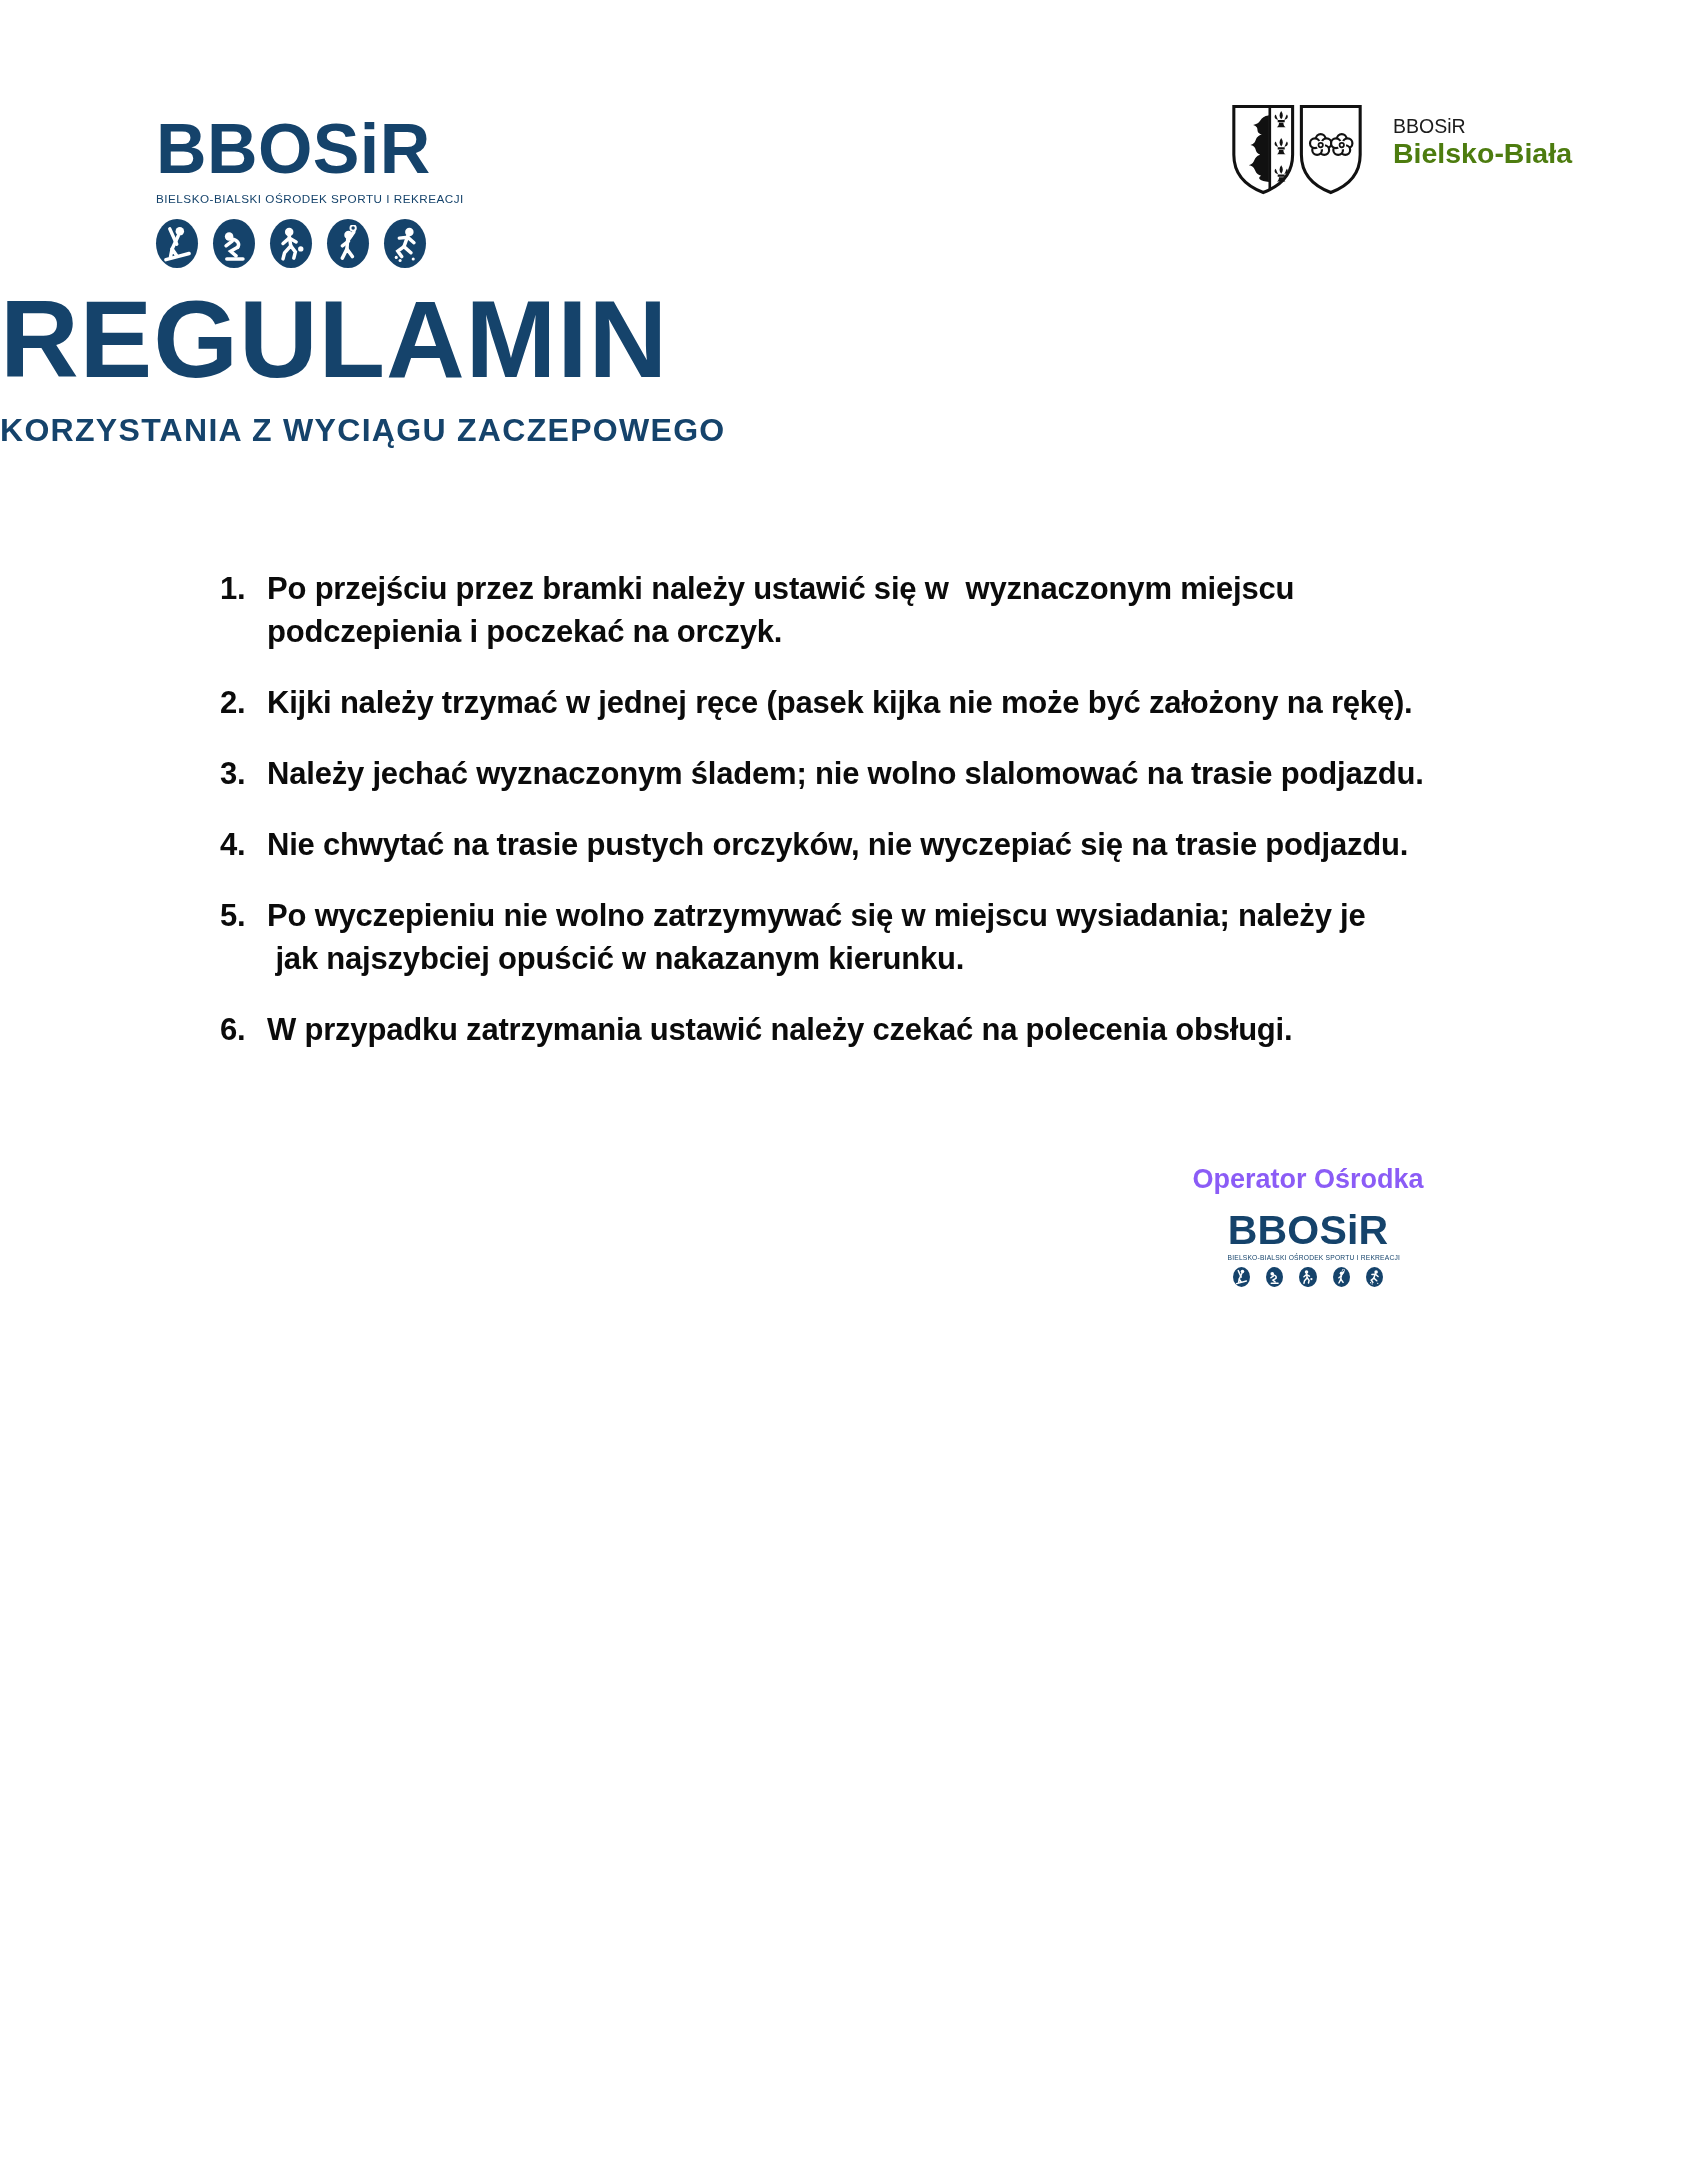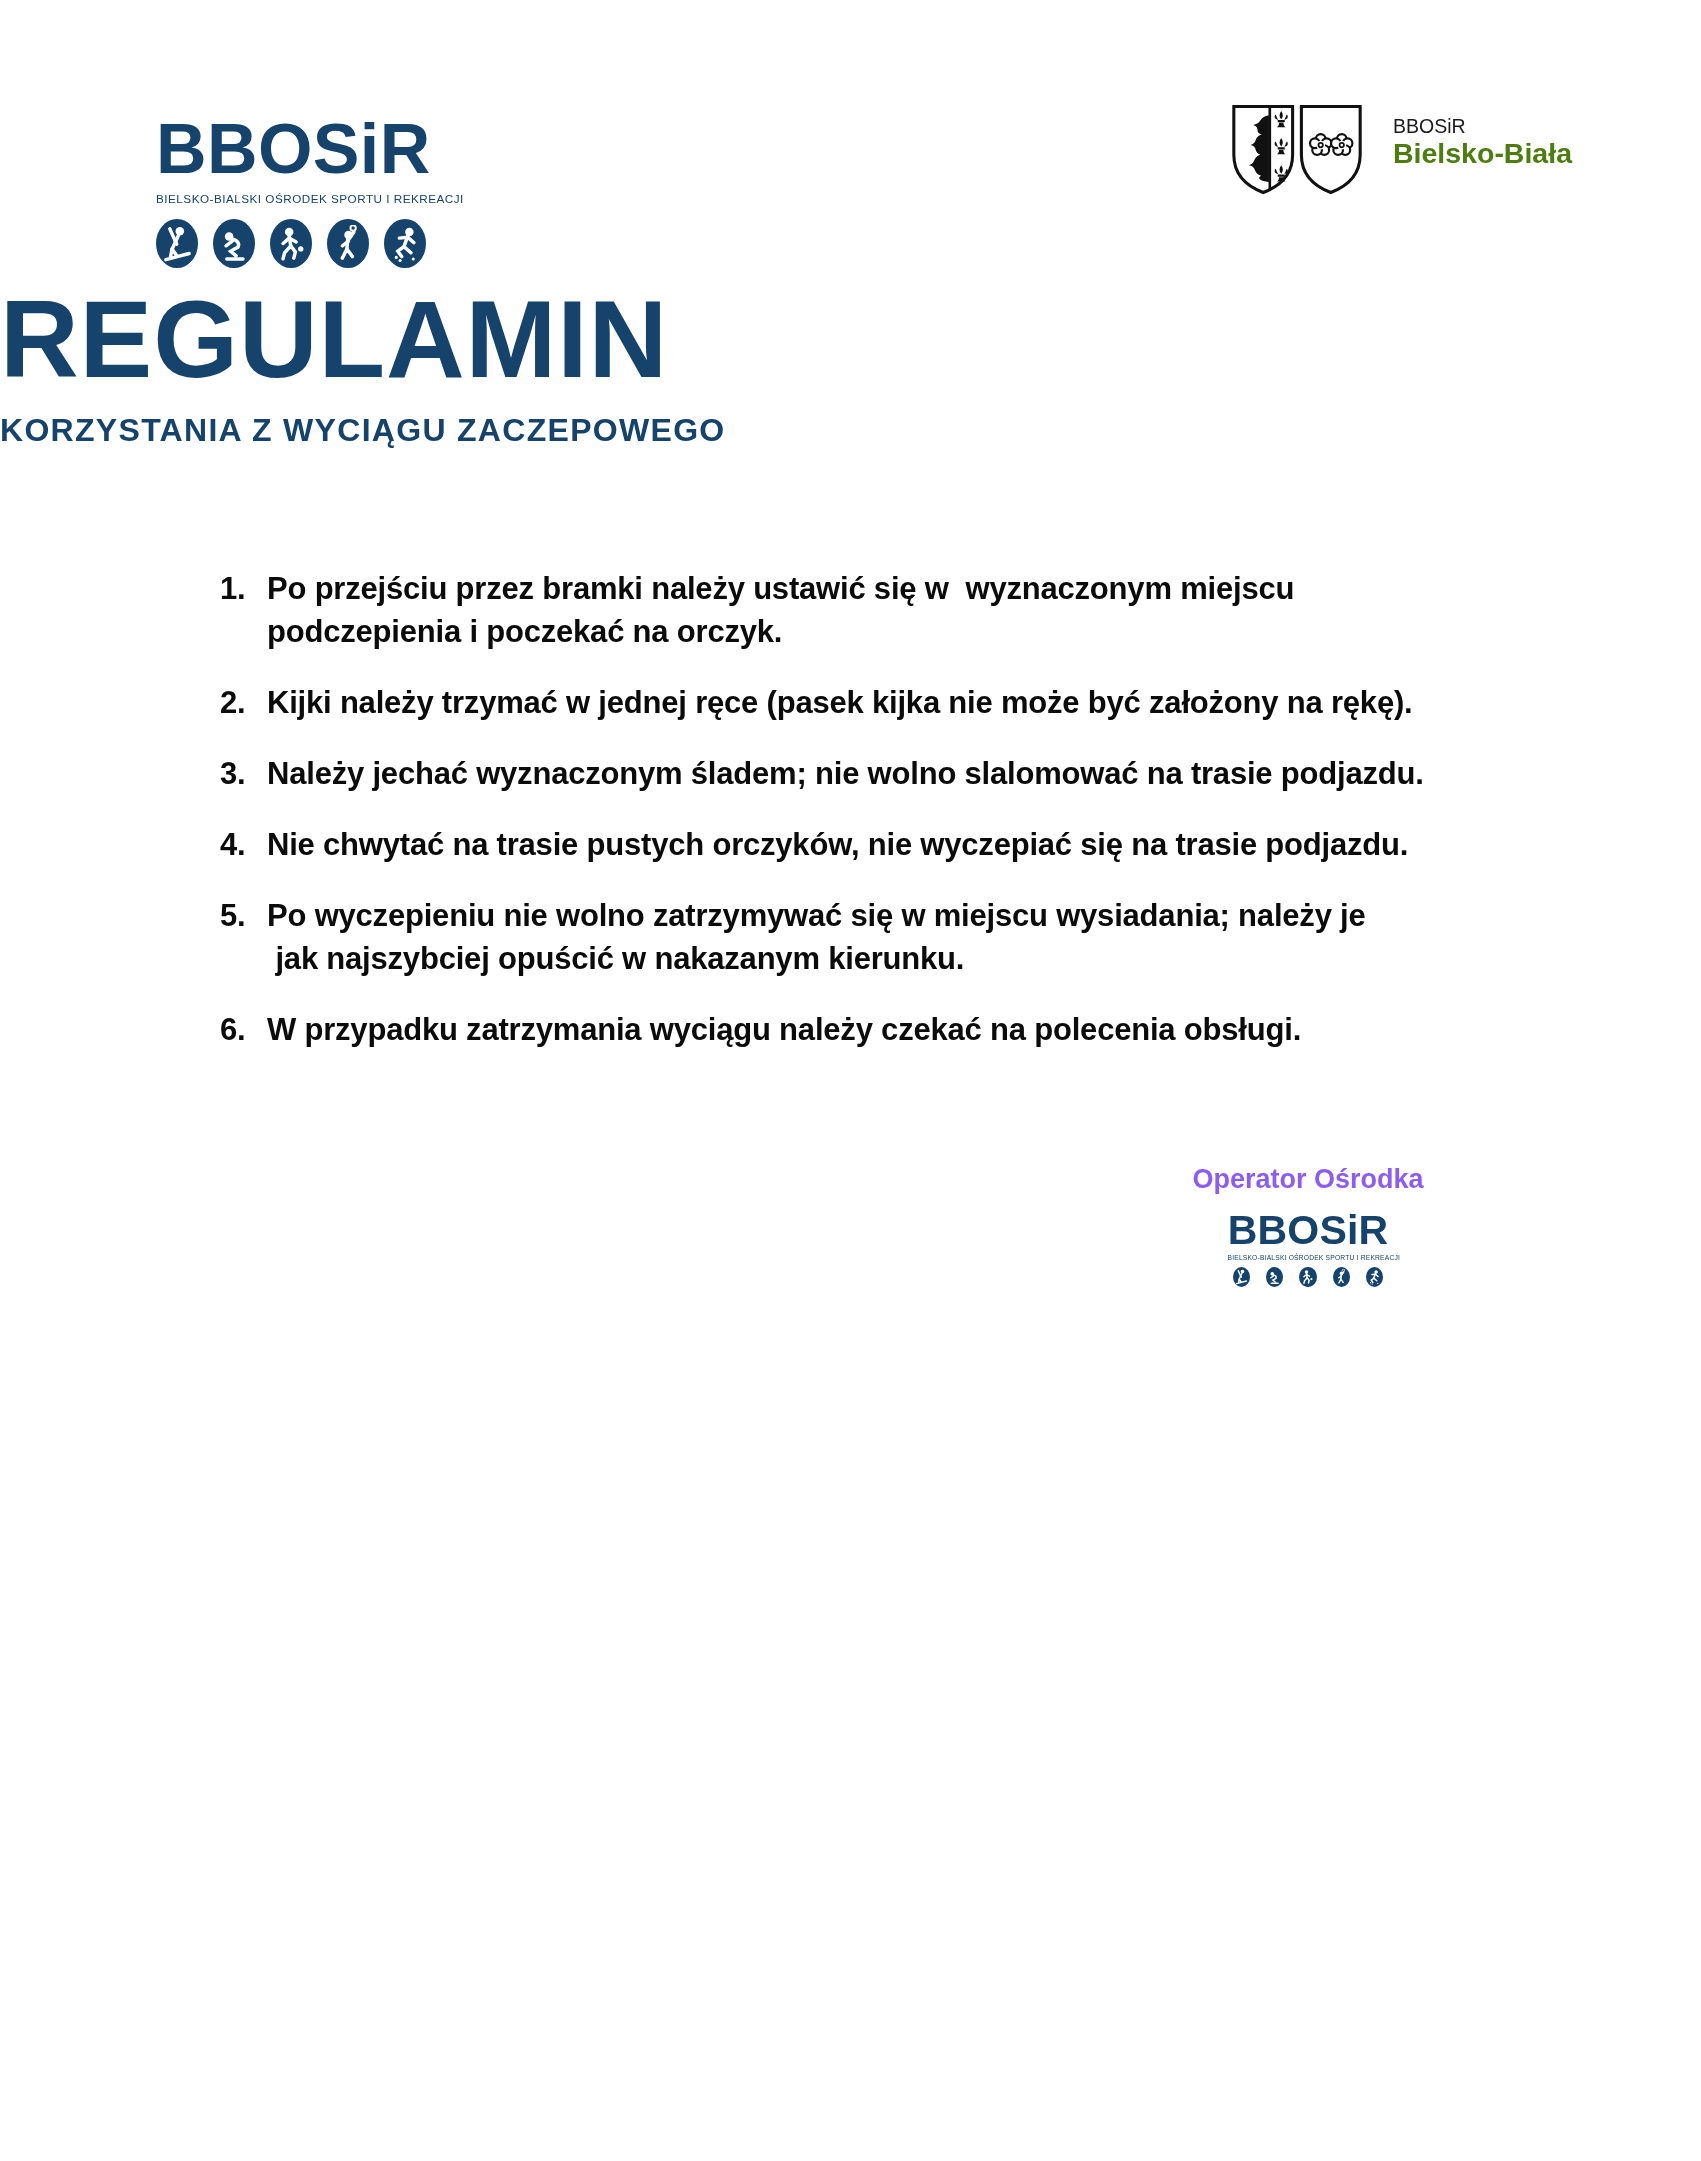--- a/index.html
+++ b/index.html
@@ -222,21 +222,21 @@
     <span class="rule-number">4.</span>
     <span class="rule-text">Nie chwytać na trasie pustych orczyków, nie wyczepiać się na trasie podjazdu.</span>
   </div>
   <div class="rule">
     <span class="rule-number">5.</span>
     <span class="rule-text">Po wyczepieniu nie wolno zatrzymywać się w miejscu wysiadania; należy je
  jak najszybciej opuścić w nakazanym kierunku.</span>
   </div>
   <div class="rule">
     <span class="rule-number">6.</span>
-    <span class="rule-text">W przypadku zatrzymania wyciągu należy czekać na polecenia obsługi.</span>
+    <span class="rule-text">W przypadku zatrzymania ustawić należy czekać na polecenia obsługi.</span>
   </div>
 </div>
 
 <div class="signature">
   <div class="signature-label">Operator Ośrodka</div>
   <div class="signature-logo">
     <div class="brand-name-sm">BBOSiR</div>
     <div class="brand-tagline-sm">BIELSKO-BIALSKI OŚRODEK SPORTU I REKREACJI</div>
     <div class="brand-icons-sm">
       <div class="sport-badge-sm">

